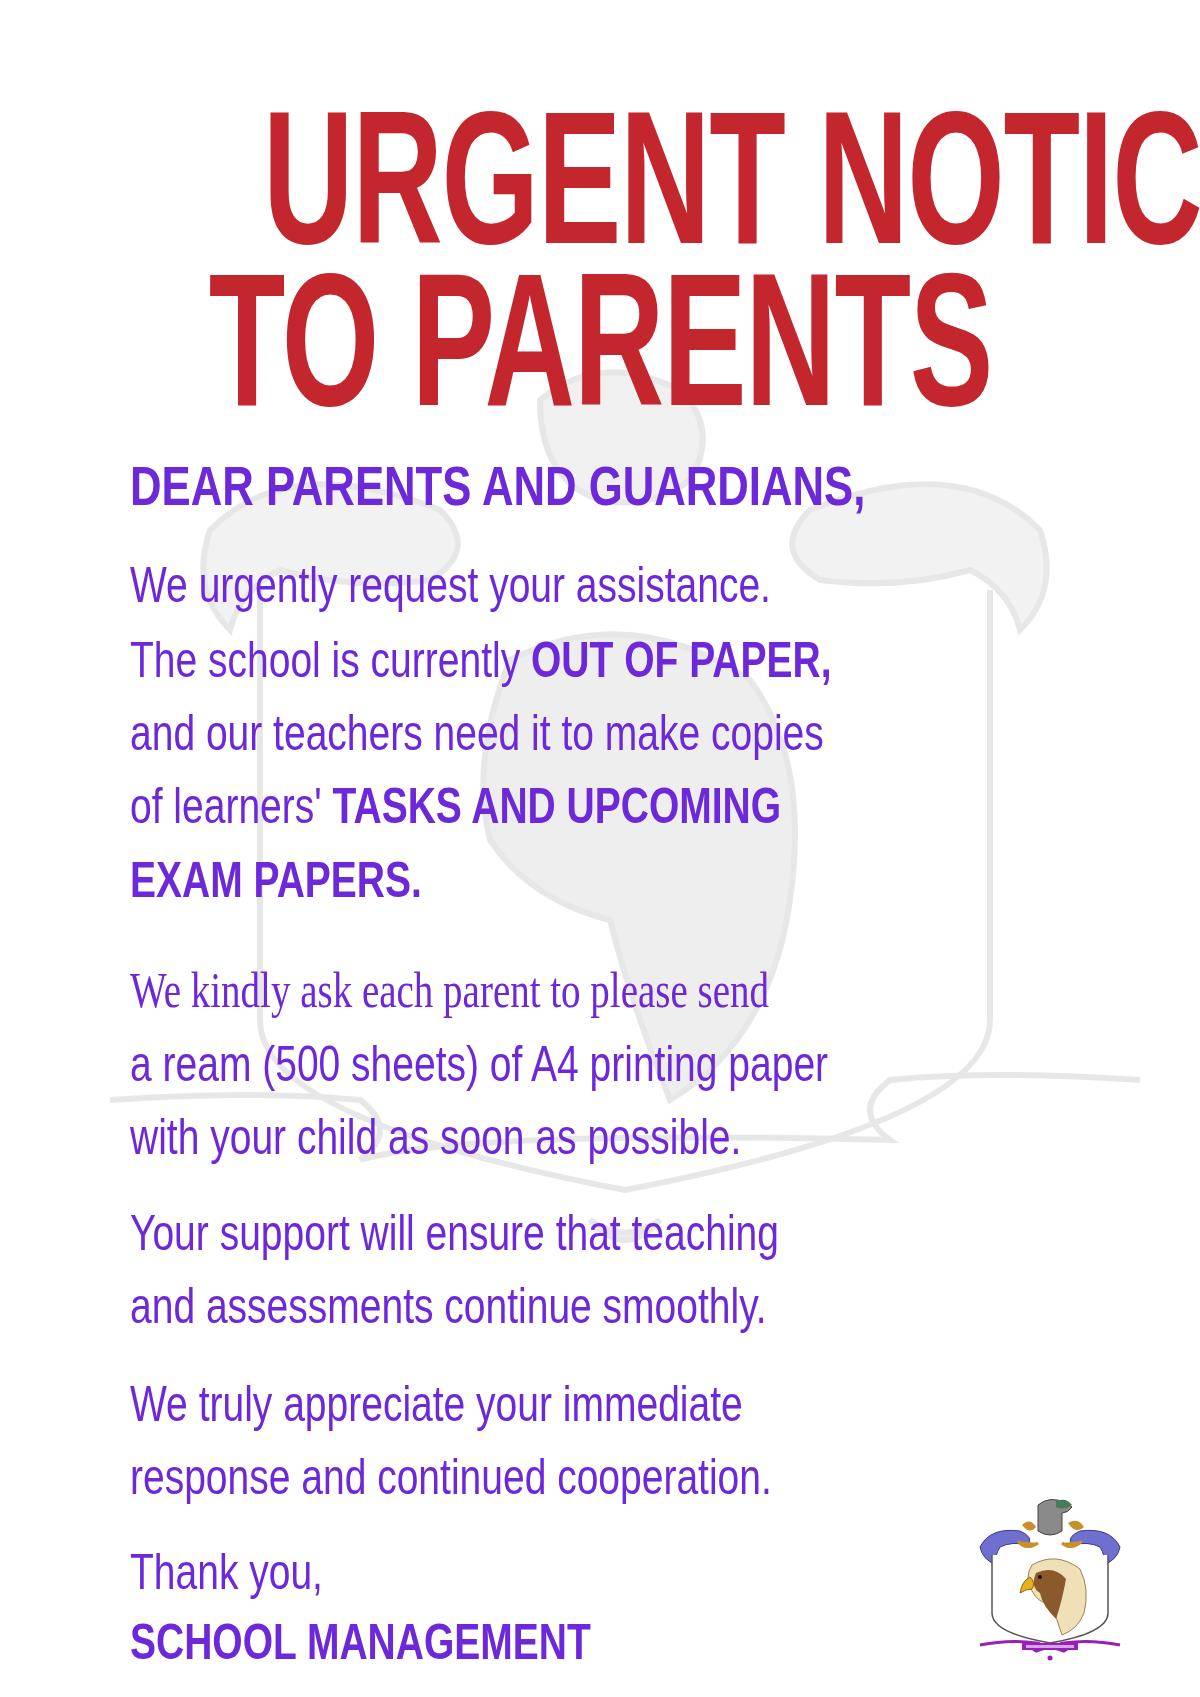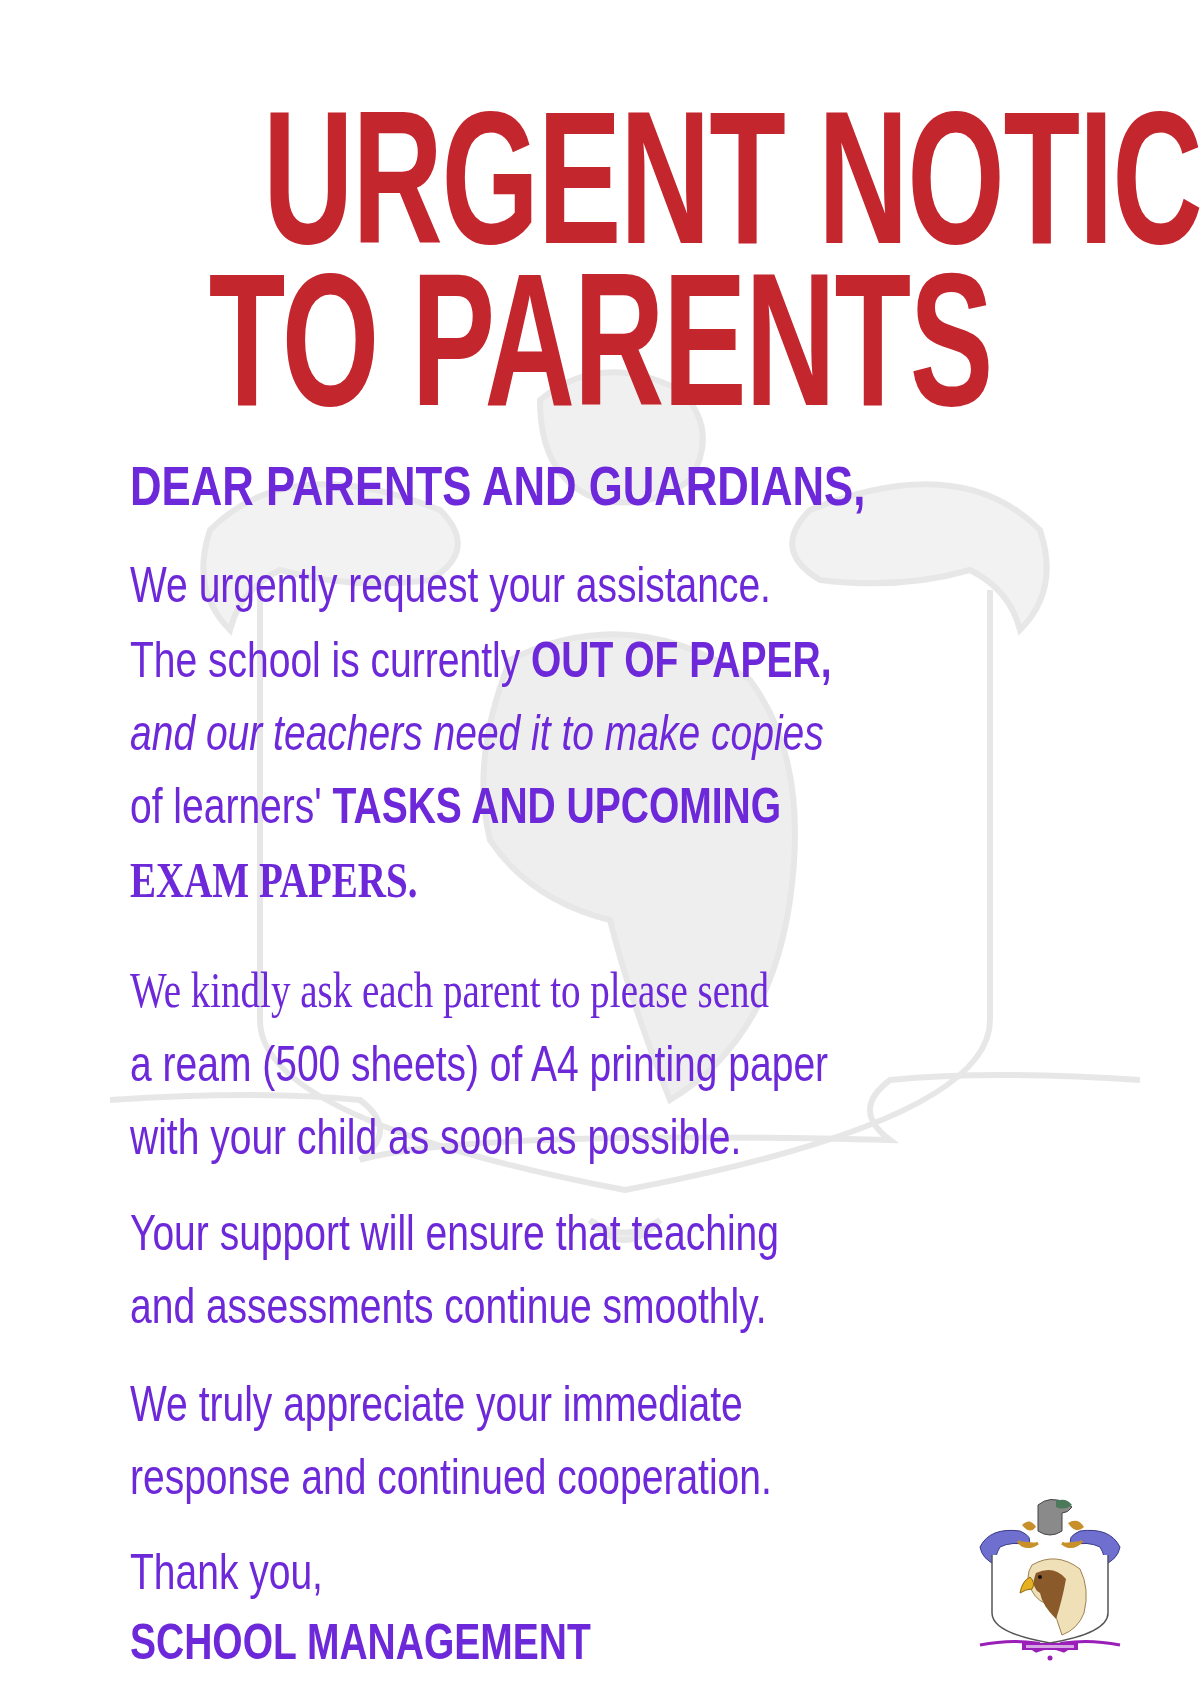--- a/index.html
+++ b/index.html
@@ -102,27 +102,27 @@
 <div class="line greeting" style="top:458px;">
   <span class="cond">DEAR PARENTS AND GUARDIANS,</span>
 </div>
 
 <div class="line" style="top:560px;">
   <span class="cond">We urgently request your assistance.</span>
 </div>
 <div class="line" style="top:635px;">
   <span class="cond"><span>The school is currently </span><span class="b">OUT OF PAPER</span><span class="b">,</span></span>
 </div>
-<div class="line" style="top:708px;font-style:italic;">
+<div class="line" style="top:708px;">
   <span class="cond">and our teachers need it to make copies</span>
 </div>
 <div class="line" style="top:781px;">
   <span class="cond"><span>of learners' </span><span class="b">TASKS AND UPCOMING</span></span>
 </div>
-<div class="line" style="top:855px;font-family:Liberation Serif, serif;">
+<div class="line" style="top:855px;">
   <span class="cond b">EXAM PAPERS.</span>
 </div>
 
 <div class="line" style="top:965px;font-family:Liberation Serif, serif;">
   <span class="cond">We kindly ask each parent to please send</span>
 </div>
 <div class="line" style="top:1039px;">
   <span class="cond">a ream (500 sheets) of A4 printing paper</span>
 </div>
 <div class="line" style="top:1112px;text-align:center;">

